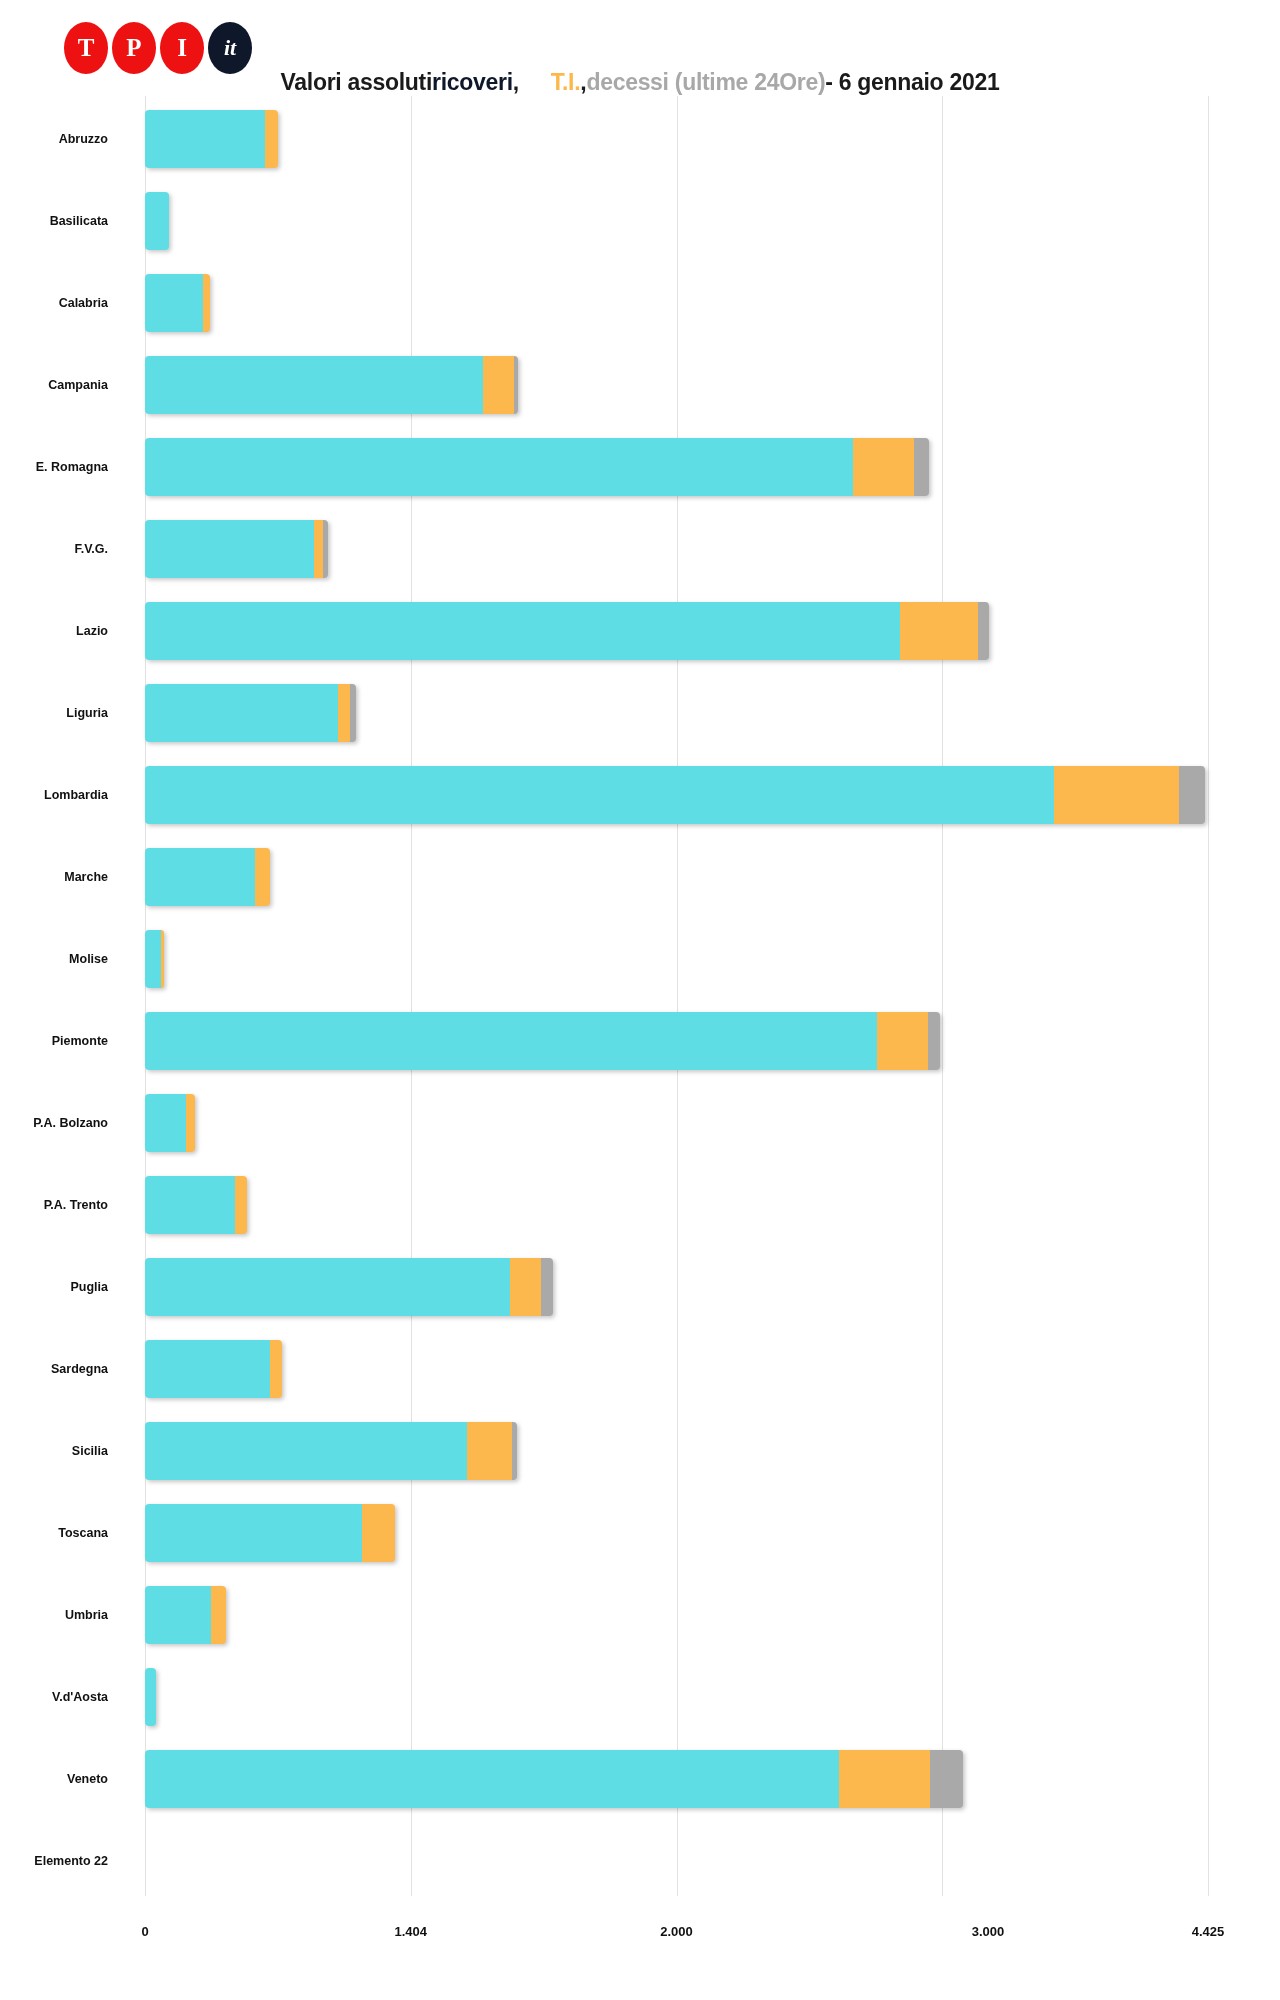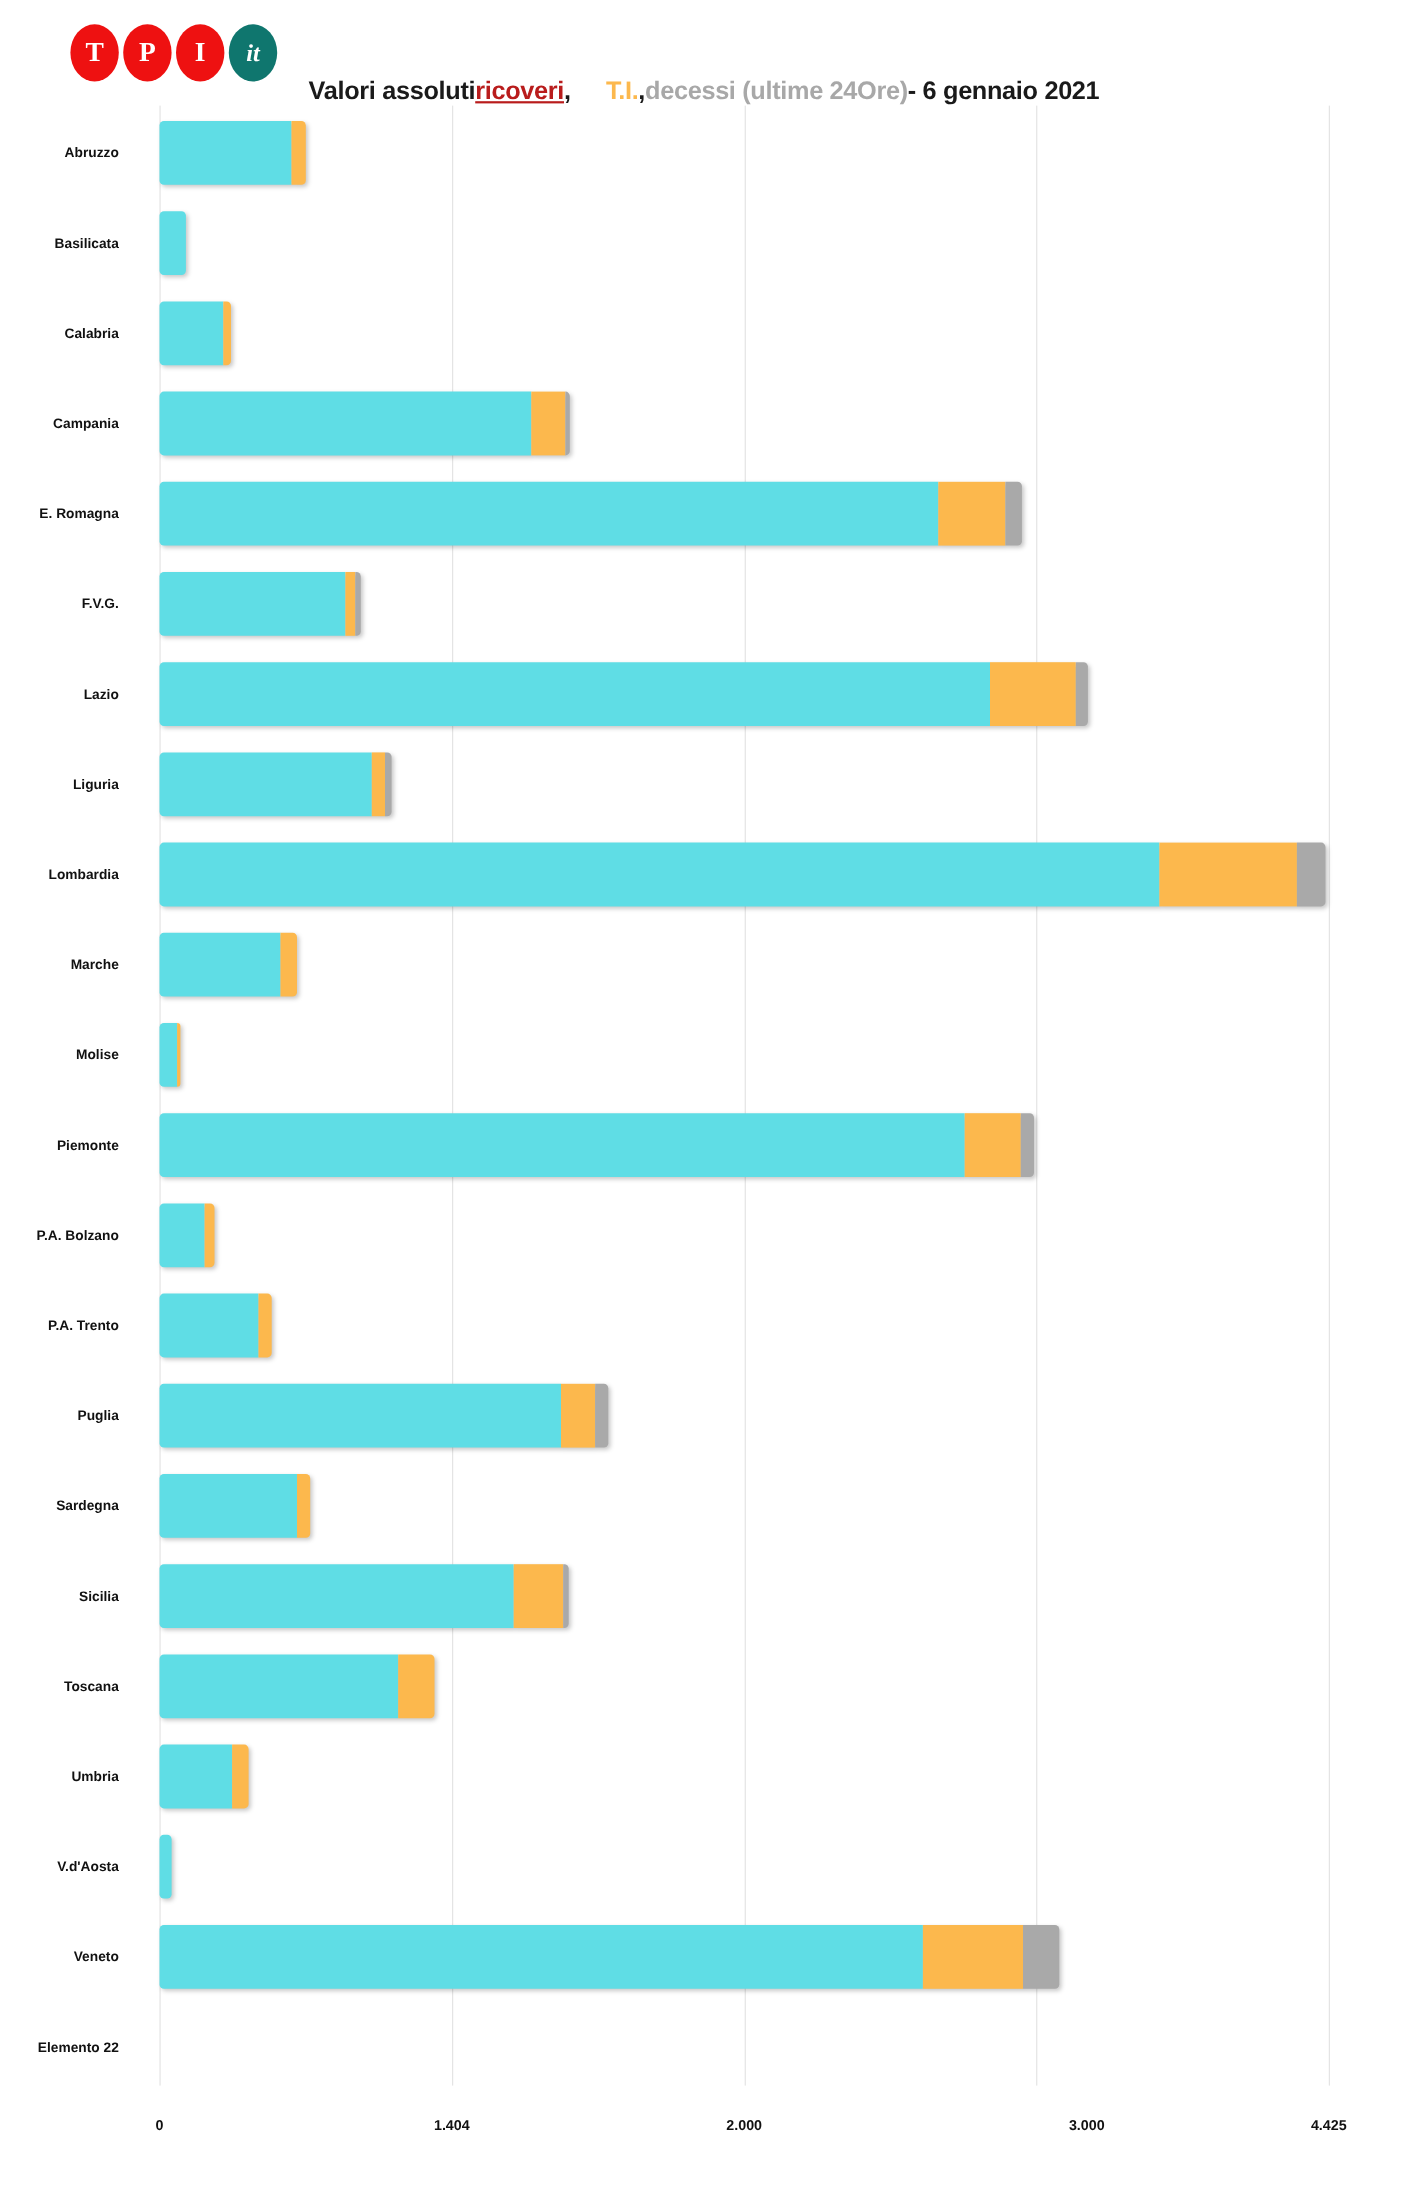--- a/index.html
+++ b/index.html
@@ -22,30 +22,30 @@
     display:flex; align-items:center; gap:4px;
   }
   .logo-dot {
     width:44px; height:52px; border-radius:50%;
     background:#ee1111;
     display:flex; align-items:center; justify-content:center;
     color:#ffffff; font-weight:bold; font-size:25px;
     font-family:"Liberation Serif", serif;
     letter-spacing:0;
   }
-  .logo-dot.black { background:#0f766e; font-style:italic; font-size:22px; }
+  .logo-dot.black { background:#0f172a; font-style:italic; font-size:22px; }
 
   .chart-title {
     position:absolute; left:0; top:0; width:1280px; height:96px;
     display:flex; align-items:flex-end; justify-content:center;
     font-size:23px; font-weight:bold; color:#1a1a1a;
     letter-spacing:-0.3px;
     white-space:nowrap;
   }
-  .t-cyan  { color:#b91c1c;text-decoration:underline; }
+  .t-cyan  { color:#0f172a; }
   .t-amber { color:#fbb котор;margin-left:32px; }
   .t-amber { color:#fcb84d; }
   .t-grey  { color:#a8a8a8; }
 
   
   .plot {
     position:absolute;
     left:0; top:96px;
     width:1280px; height:1904px;
   }

